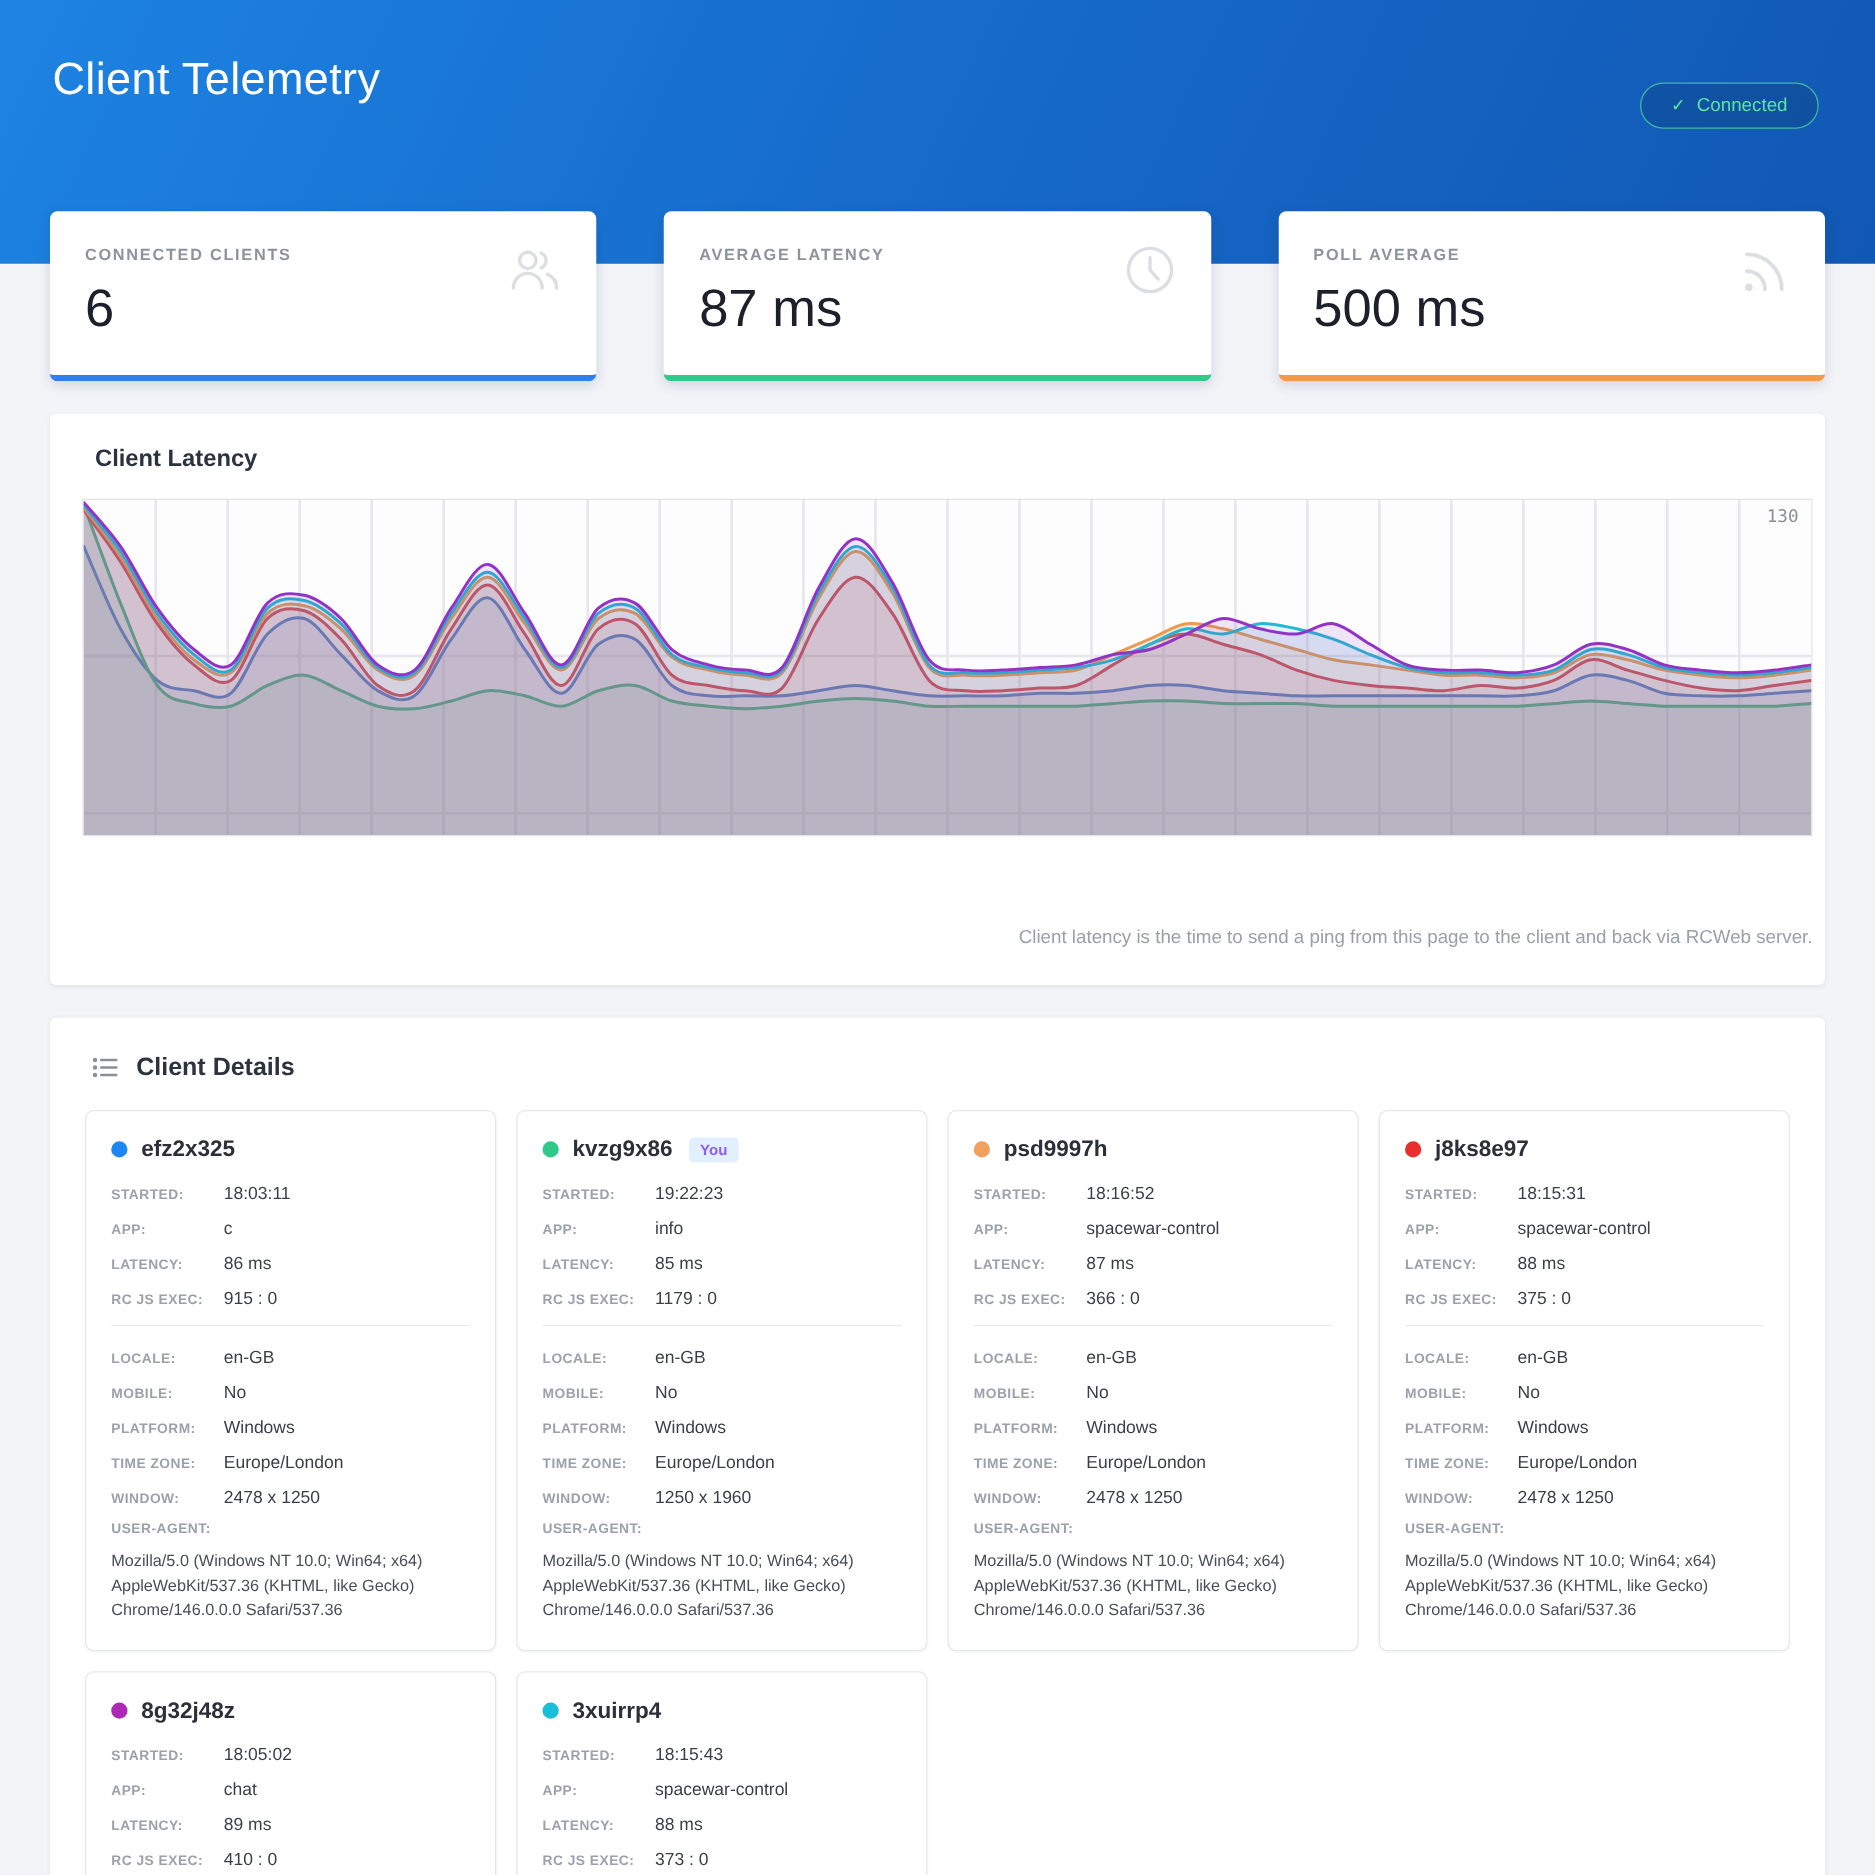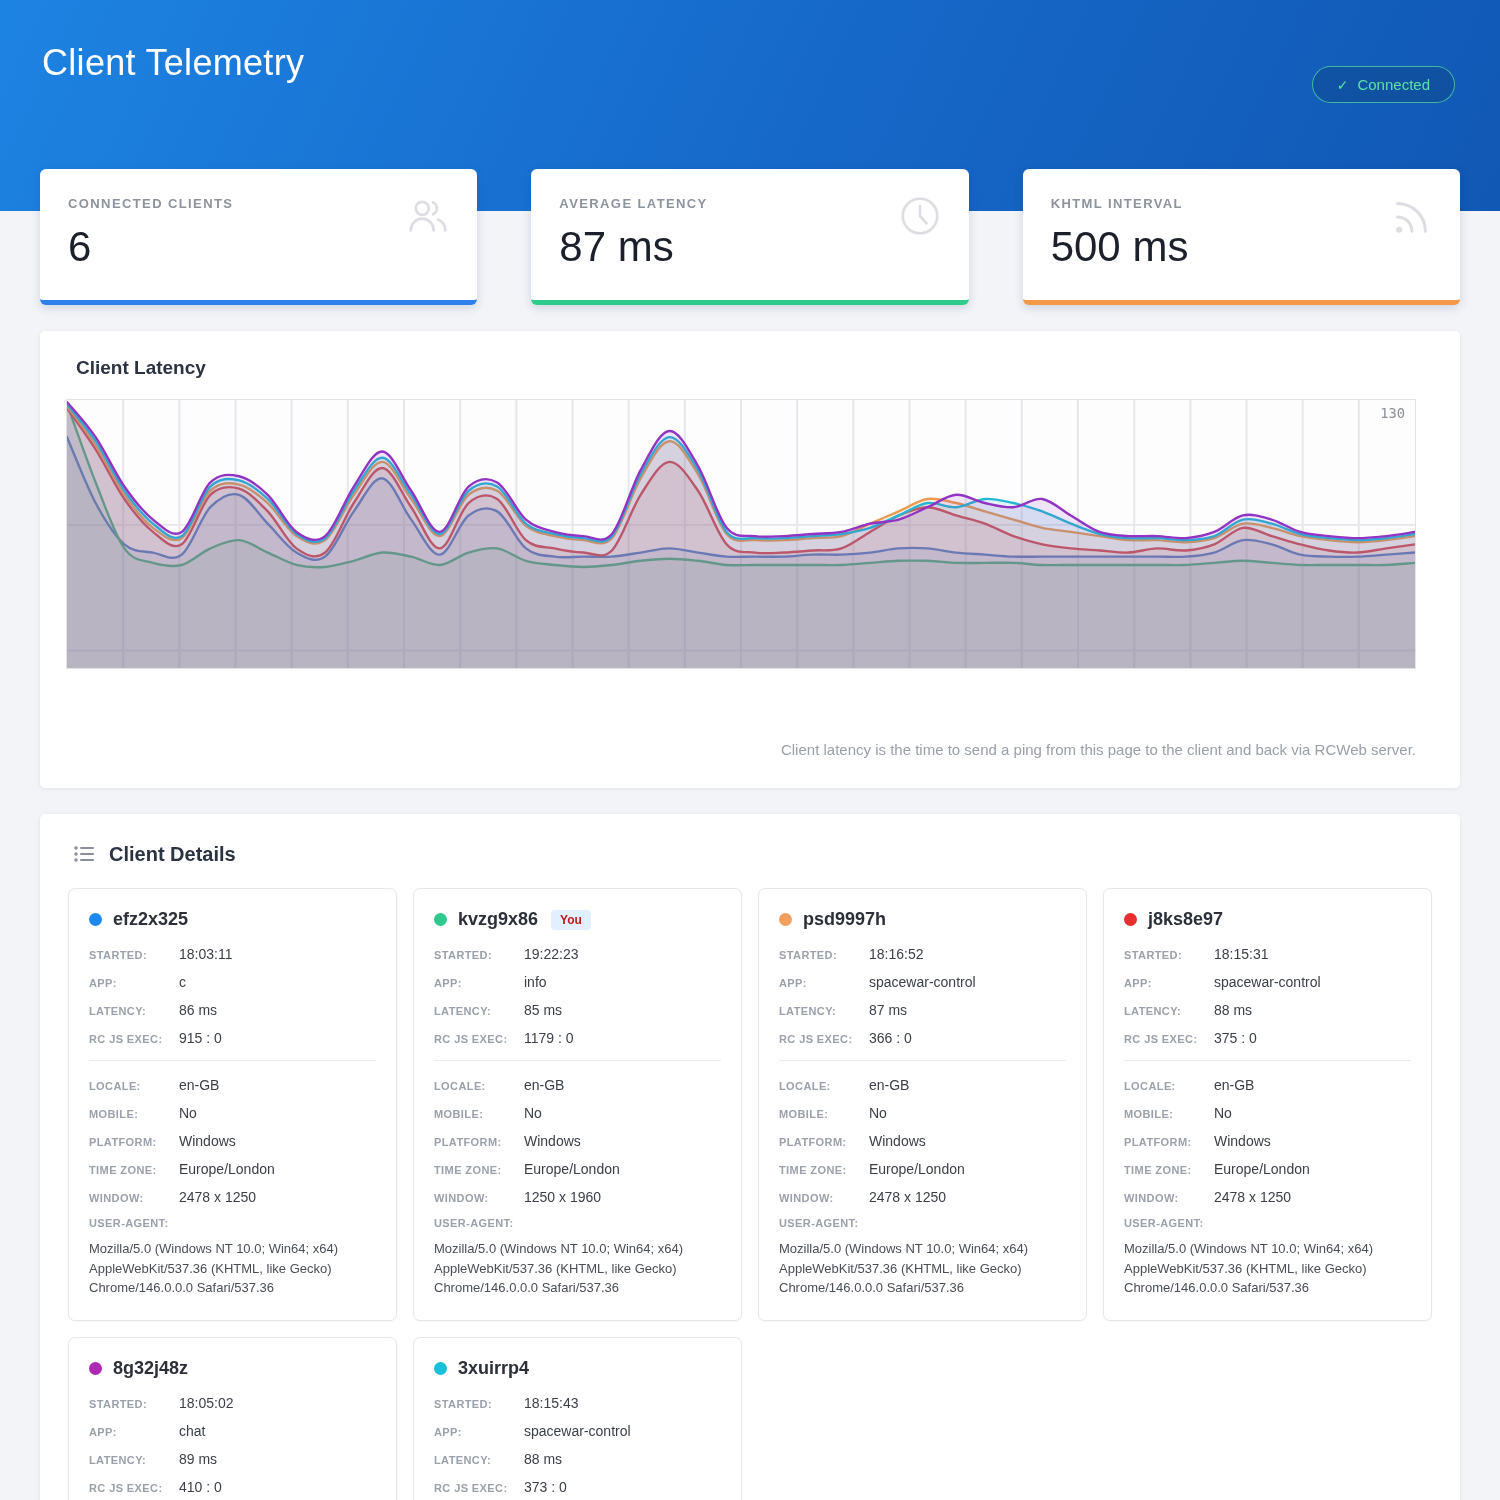--- a/index.html
+++ b/index.html
@@ -34,41 +34,41 @@
   }
   .stat-label{ font-size:13px; font-weight:700; color:#8d939c; letter-spacing:1.4px; }
   .stat-value{ font-size:42px; font-weight:200; color:#1b202a; margin-top:12px; font-family:"Liberation Sans","DejaVu Sans",sans-serif; }
   .stat-icon{ position:absolute; top:24px; right:26px; color:#dcdee3; }
   .stat-icon svg{ width:46px; height:46px; }
   
   .panel{
     margin:26px 40px 0 40px; background:#fff; border-radius:5px;
     box-shadow:0 1px 4px rgba(20,30,60,.08);
   }
-  .chart-panel{ padding:26px 44px 30px 26px; }
+  .chart-panel{ padding:26px 10px 30px 26px; }
   .panel-title{ font-size:19px; font-weight:700; color:#2b3340; }
   .chart-panel .panel-title{ margin-left:10px; }
   .chart-wrap{ margin-top:20px; height:324px;border-radius:18px; }
   .chart-wrap svg{ display:block; border:1px solid #e2e4e9; }
   .chart-footnote{ margin-top:18px; margin-left:0; color:#9aa0a8; font-size:15px;text-align:right; }
   
   .details-panel{ padding:28px; min-height:760px; }
   .details-head{ display:flex; align-items:center; gap:13px; margin-left:4px; }
   .details-head .list-icon{ color:#8a8f98; display:inline-flex; }
   .details-head .panel-title{ font-size:20px; }
   .cards-grid{ display:grid; grid-template-columns:repeat(4,1fr); gap:16px; margin-top:22px; }
   .client-card{
     border:1px solid #e4e7eb; border-radius:7px; background:#fff;
     padding:20px 20px 22px 20px; box-shadow:0 1px 2px rgba(0,0,0,.03);
   }
   .client-head{ display:flex; align-items:center; gap:11px; margin-bottom:16px; }
   .client-dot{ width:13px; height:13px; border-radius:50%; background:#888; flex:none; }
   .client-name{ font-size:18px; font-weight:700; color:#2b3038; }
   .you-badge{
-    background:#e1efff; color:#b91c1c; font-size:12px; font-weight:700;
+    background:#e1efff; color:#8b5cf6; font-size:12px; font-weight:700;
     padding:3px 9px; border-radius:4px; margin-left:2px;text-align:right;
   }
   .detail-row{ display:flex; margin-bottom:12px; align-items:baseline; }
   .detail-label{
     width:90px; flex:none; font-size:11px; font-weight:700; color:#9ba1aa;
     letter-spacing:.4px; text-transform:uppercase;
   }
   .detail-value{ font-size:14px; color:#3a3f47; }
   .card-divider{ border:none; border-top:1px solid #e9ebee; margin:14px 0 16px 0; }
   .ua-label{ font-size:11px; font-weight:700; color:#9ba1aa; letter-spacing:.4px; margin:2px 0 10px 0; }
@@ -100,21 +100,21 @@
   <div class="stat-card" style="border-bottom-color: rgb(46, 204, 138);">
     <div class="stat-label">AVERAGE LATENCY</div>
     <div class="stat-value">87 ms</div>
     <div class="stat-icon"><svg viewBox="0 0 24 24" fill="none" stroke="currentColor" stroke-width="1.4" stroke-linecap="round" stroke-linejoin="round">
           <circle cx="12" cy="12" r="9"></circle>
           <path d="M12 6.8V12l3.4 3.8"></path>
         </svg></div>
   </div>
 
   <div class="stat-card" style="border-bottom-color: rgb(242, 153, 74);">
-    <div class="stat-label">KHTML INTERVAL</div>
+    <div class="stat-label">POLL AVERAGE</div>
     <div class="stat-value">500 ms</div>
     <div class="stat-icon"><svg viewBox="0 0 24 24" fill="none" stroke="currentColor" stroke-width="1.6" stroke-linecap="round">
           <path d="M5 12.5a7.5 7.5 0 0 1 7.5 7.5"></path>
           <path d="M5 5.5A14.5 14.5 0 0 1 19.5 20"></path>
           <circle cx="5.8" cy="19.2" r="1.6" fill="currentColor" stroke="none"></circle>
         </svg></div>
   </div>
 </div>
 
 <div class="panel chart-panel">

